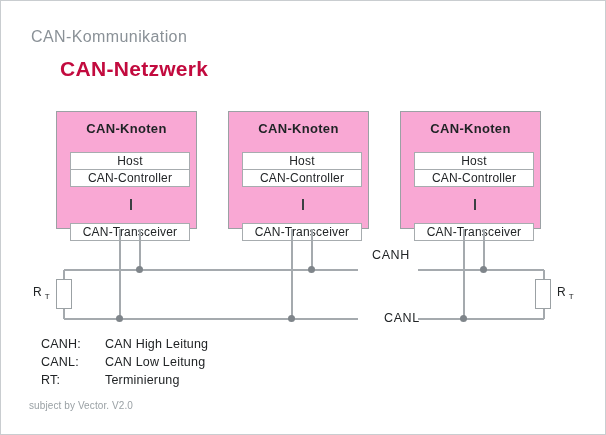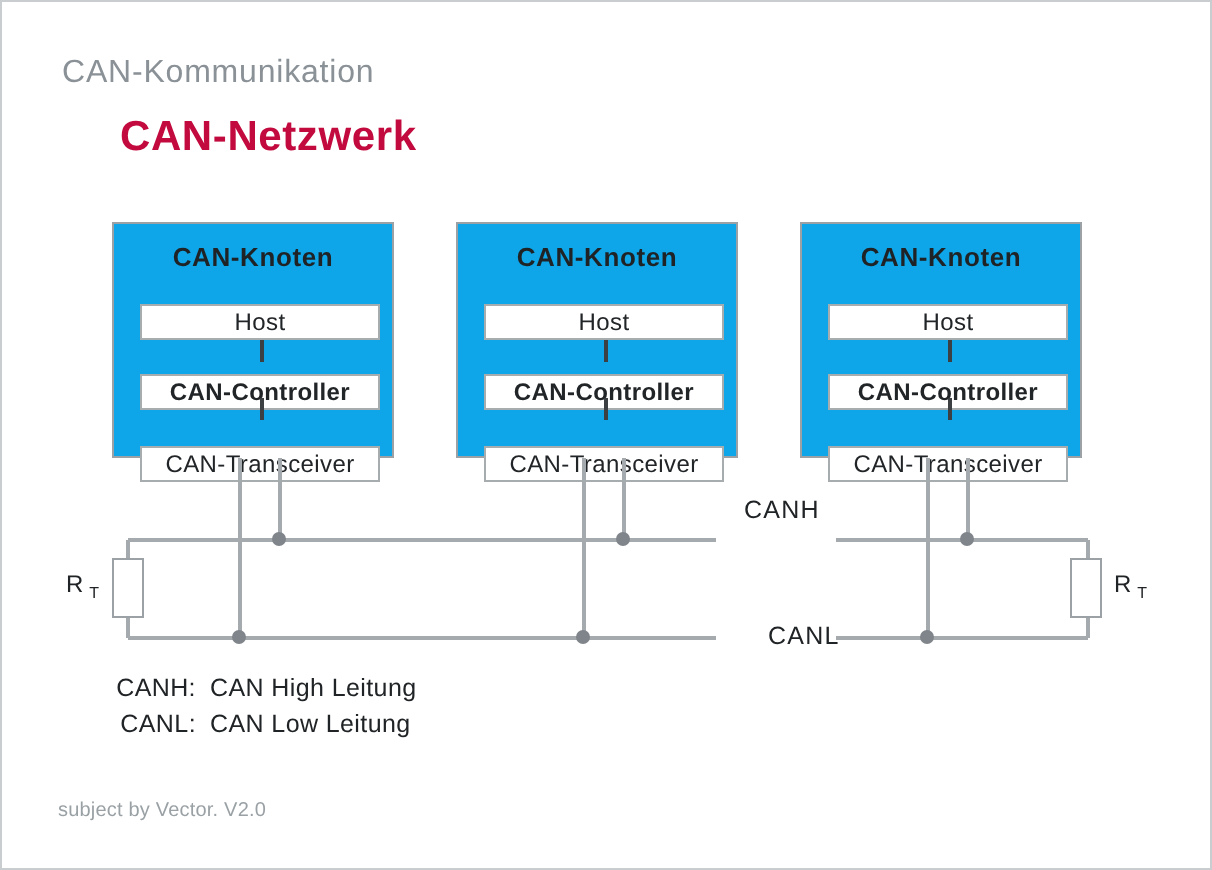--- a/index.html
+++ b/index.html
@@ -13,36 +13,36 @@
     position:absolute; left:30px; top:27px;
     font-size:16px; font-weight:normal; color:#8a9197; letter-spacing:0.4px;
   }
   .title {
     position:absolute; left:30px; top:56px;
     font-size:21px; font-weight:bold; color:#c20a3e; letter-spacing:0.3px;margin-left:29px;
   }
   
   .node {
     position:absolute; top:110px; width:141px; height:118px;
-    background:#0ea5e9; border:1px solid #9ba1a4; box-sizing:border-box;
+    background:#f9a8d4; border:1px solid #9ba1a4; box-sizing:border-box;
   }
   .node.n1 { left:55px; }
   .node.n2 { left:227px; }
   .node.n3 { left:399px; }
   .node-title {
     position:absolute; top:9px; left:0; right:0; text-align:center;
     font-weight:bold; font-size:13px; color:#1f2325; letter-spacing:0.3px;
   }
   .layer {
     position:absolute; left:13px; width:120px; height:18px;
     background:#ffffff; border:1px solid #a7acaf; box-sizing:border-box;
     text-align:center; font-size:12px; line-height:16px; color:#222527; letter-spacing:0.2px;
   }
   .layer.host { top:40px; }
-  .layer.ctrl { top:75px;font-weight:bold; }
+  .layer.ctrl { top:57px; }
   .layer.trx  { top:98px;margin-top:13px; }
   .conn { position:absolute; left:73px; width:2px; background:#3c4043; }
   .conn.c1 { top:58px; height:11px; }
   .conn.c2 { top:87px; height:11px; }
   
   .vline { position:absolute; width:1.5px; background:#a5aaae; }
   .hline { position:absolute; height:1.5px; background:#a5aaae; }
   .drop.n1l { left:118px; top:228px; height:90px; }
   .drop.n1h { left:138px; top:228px; height:41px; }
   .drop.n2l { left:290px; top:228px; height:90px; }
@@ -75,21 +75,21 @@
   .rt.right { left:556px; }
   
   .bus-label {
     position:absolute; left:371px; font-size:12.5px; color:#212426; letter-spacing:0.6px;
   }
   .bus-label.canh { top:247px; }
   .bus-label.canl { top:310px;margin-left:12px; }
   
   .legend { position:absolute; left:40px; top:334px; font-size:12.5px; color:#212426; letter-spacing:0.2px; }
   .legend-row { display:flex; height:18px; align-items:center; }
-  .legend-key { width:57px; text-align:right; }
+  .legend-key { width:57px; text-align:left; }
   .legend-val { margin-left:7px; }
   
   .footer {
     position:absolute; left:28px; top:398px; width:560px;
     font-size:10px; line-height:13px; color:#9aa1a5; letter-spacing:0.1px;
   }
 </style>
 </head>
 <body>
 
@@ -157,19 +157,23 @@
 
   <div class="legend">
     <div class="legend-row">
       <span class="legend-key">CANH:</span>
       <span class="legend-val">CAN High Leitung</span>
     </div>
     <div class="legend-row">
       <span class="legend-key">CANL:</span>
       <span class="legend-val">CAN Low Leitung</span>
     </div>
+    <div class="legend-row">
+      <span class="legend-key">RT:</span>
+      <span class="legend-val">Terminierung</span>
+    </div>
   </div>
 
   <div class="footer">
     <div>subject by Vector. V2.0</div>
   </div>
 
 </div>
 
 </body></html>

